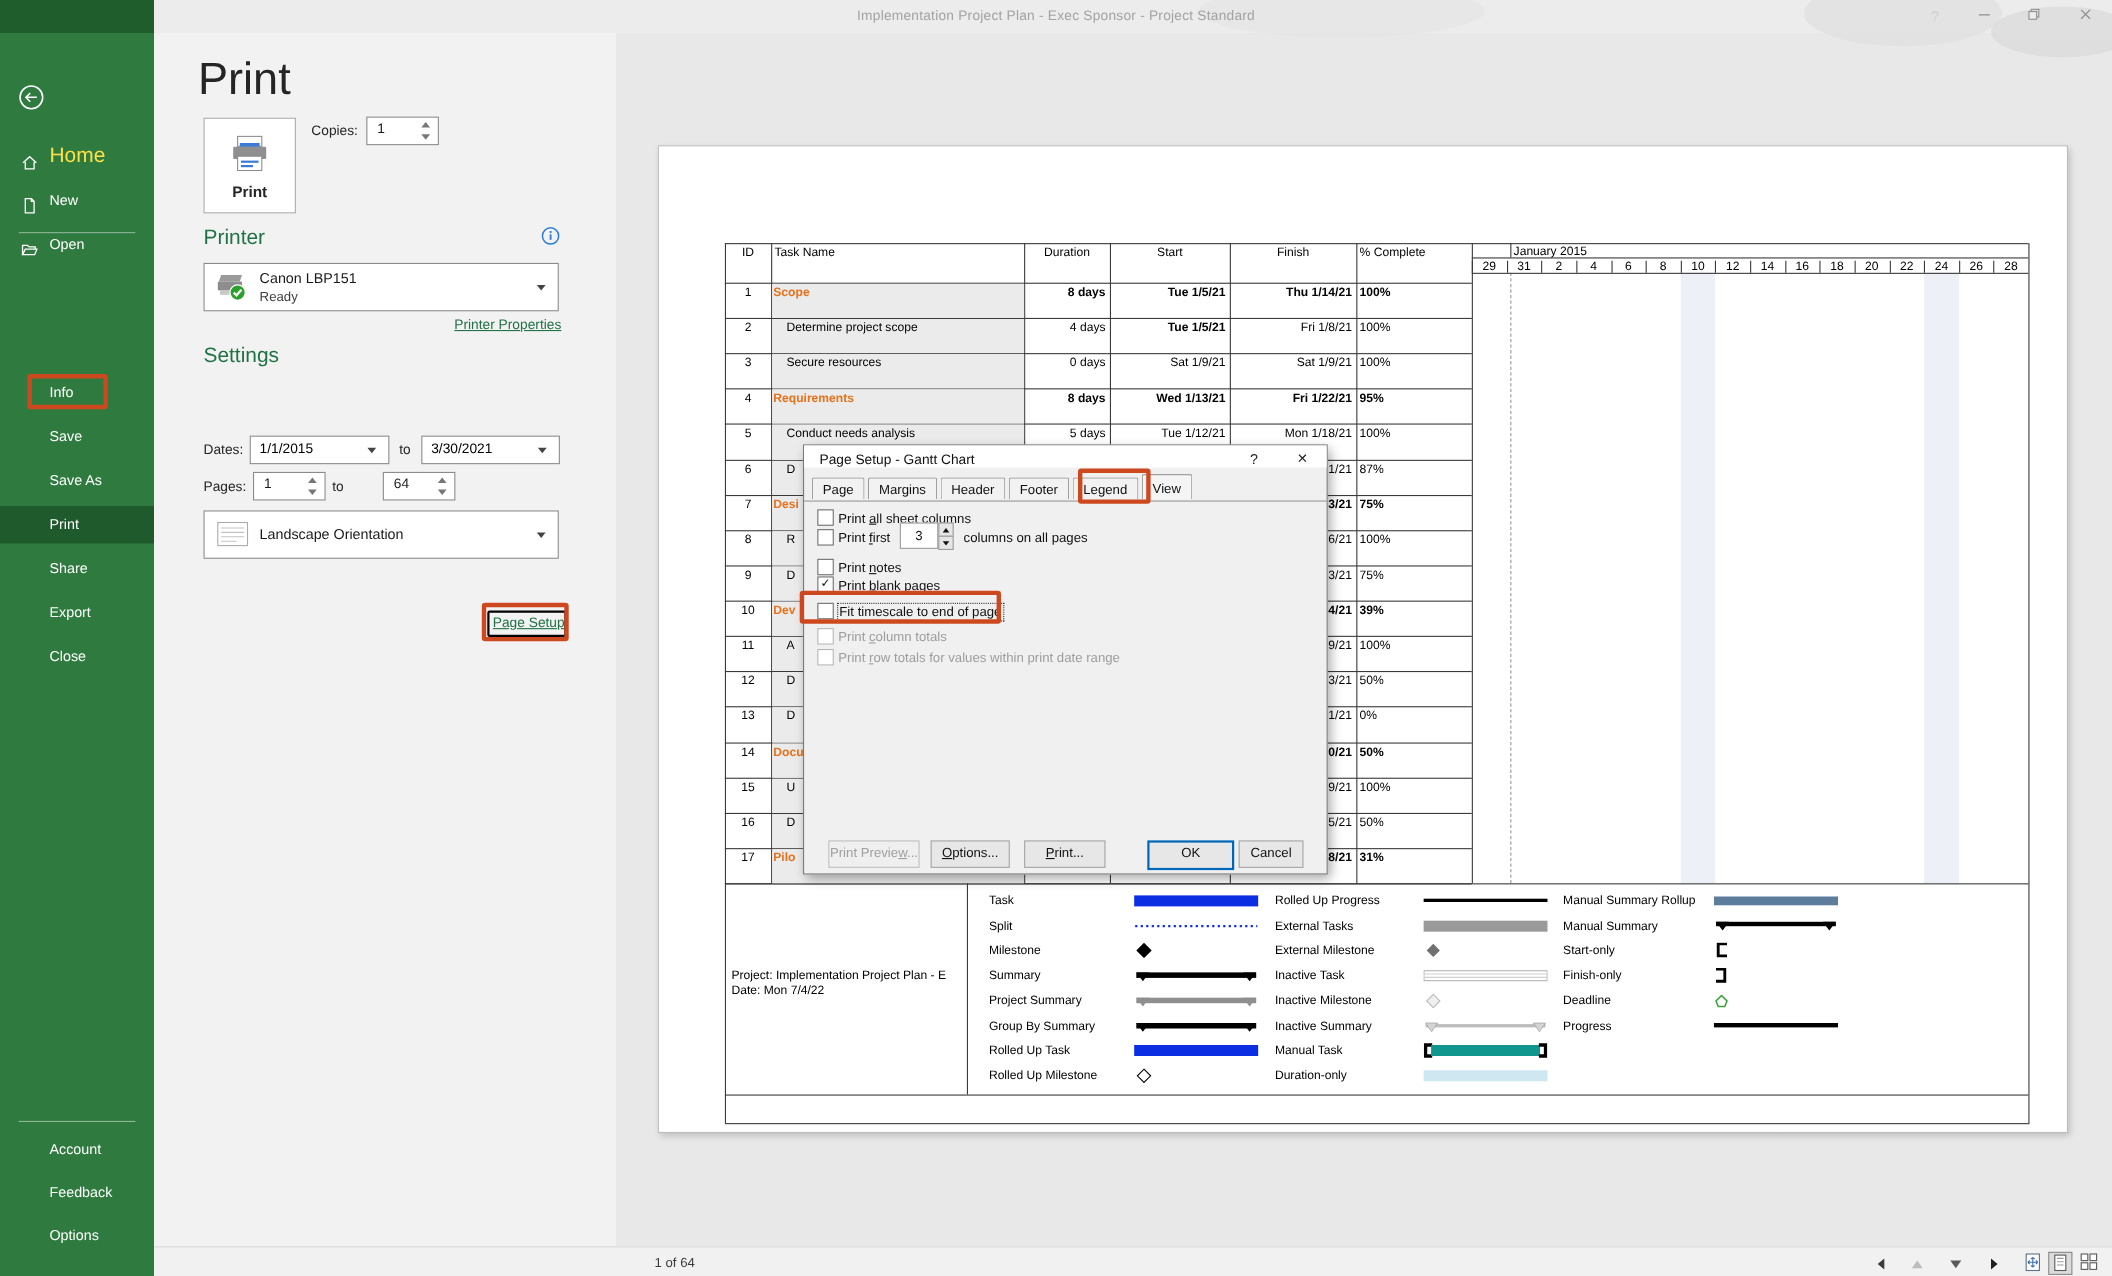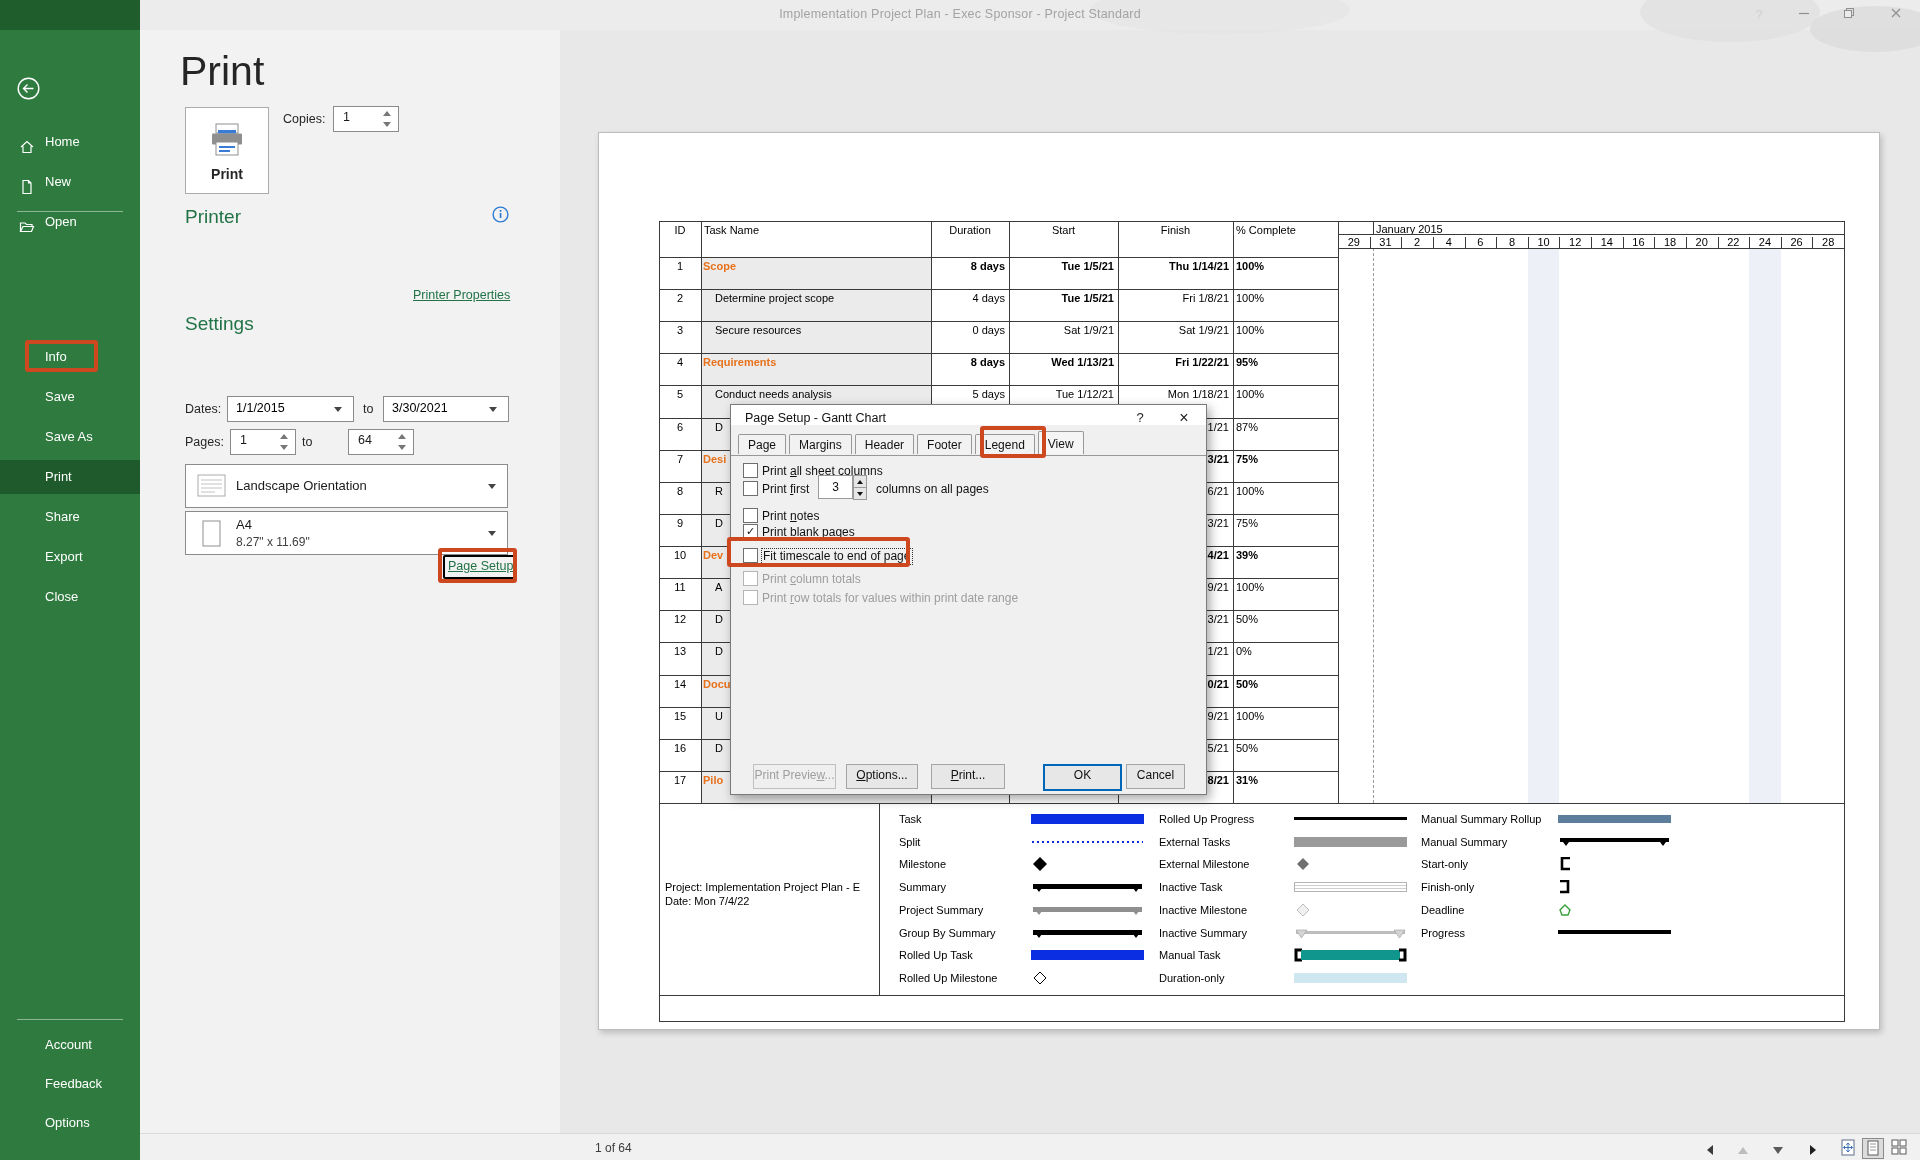--- a/index.html
+++ b/index.html
@@ -85,21 +85,21 @@
 
   <div id="sidebar">
     <div id="sidebar-corner"></div>
     <div class="abs" style="left:17px;top:77px;width:23px;height:23px;">
       <svg width="23" height="23" viewBox="0 0 23 23">
           <circle cx="11.5" cy="11.5" r="10.3" fill="none" stroke="#fff" stroke-width="1.4"></circle>
           <path d="M16.5,11.5 H7 M10.5,7.5 L6.5,11.5 L10.5,15.5" fill="none" stroke="#fff" stroke-width="1.4"></path>
         </svg>
     </div>
     <div id="sb-top">
-        <div class="sb-item" style="position: absolute; left: 0px; top: 125px; width: 130px; height: 34px; color: #ffffff; font-size: 13px; line-height: 34px;">
+        <div class="sb-item" style="position: absolute; left: 0px; top: 125px; width: 130px; height: 34px; color: #fde047; font-size: 19px; line-height: 34px;">
           <div style="position: absolute; left: 19px; top: 9px; width: 16px; height: 16px;"><svg width="16" height="16" viewBox="0 0 16 16">
               <path d="M2,8 L8,2.5 L14,8 M4,7.2 V13.5 H12 V7.2" fill="none" stroke="#fff" stroke-width="1.2"></path>
             </svg></div>
           <div style="position: absolute; left: 45px; top: 0px;">Home</div>
         </div>
         <div class="sb-item" style="position: absolute; left: 0px; top: 165px; width: 140px; height: 34px; color: rgb(255, 255, 255); font-size: 13px; line-height: 34px;">
           <div style="position: absolute; left: 19px; top: 9px; width: 16px; height: 16px;"><svg width="16" height="16" viewBox="0 0 16 16">
               <path d="M4,1.5 H9.5 L12,4 V14.5 H4 Z M9.5,1.5 V4 H12" fill="none" stroke="#fff" stroke-width="1.2"></path>
             </svg></div>
           <div style="position: absolute; left: 45px; top: 0px;">New</div>
@@ -180,20 +180,34 @@
 
   <div class="h-green" style="left:185px;top:206px;">Printer</div>
   <div class="abs" style="left:492px;top:206px;">
     <svg width="17" height="17" viewBox="0 0 17 17">
         <circle cx="8.5" cy="8.5" r="7.4" fill="none" stroke="#2b7cd3" stroke-width="1.4"></circle>
         <rect x="7.7" y="7" width="1.7" height="5" fill="#2b7cd3"></rect>
         <rect x="7.7" y="4" width="1.7" height="1.8" fill="#2b7cd3"></rect>
       </svg>
   </div>
 
+  <div class="dd" style="left:185px;top:239px;width:321px;height:42px;">
+    <div class="abs" style="left:9px;top:9px;">
+      <svg width="30" height="26" viewBox="0 0 30 26">
+        <polygon points="6,1 25,1 23,7 4,7" fill="#9a9a9a"></polygon>
+        <rect x="3" y="7" width="22" height="8" rx="1" fill="#8d8d8d"></rect>
+        <rect x="5" y="15" width="16" height="4" fill="#c9c9c9"></rect>
+        <circle cx="21" cy="17" r="7" fill="#2aa22a" stroke="#fff" stroke-width="1.2"></circle>
+        <path d="M17.5,17 L20,19.5 L24.5,14.5" stroke="#fff" stroke-width="2" fill="none"></path>
+      </svg>
+    </div>
+    <div class="abs" style="left:50px;top:5px;font-size:13px;color:#1a1a1a;">Canon LBP151</div>
+    <div class="abs" style="left:50px;top:23px;font-size:12px;color:#3f3f3f;">Ready</div>
+    <div class="dd-arrow"></div>
+  </div>
   <a class="abs link-green" style="left:413px;top:288px;">Printer Properties</a>
 
   <div class="h-green" style="left:185px;top:313px;">Settings</div>
 
 
   <div class="small-lbl" style="left:185px;top:402px;">Dates:</div>
   <div class="dd" style="left:227px;top:396px;width:125px;height:24px;">
     <div class="abs" style="left:8px;top:4px;font-size:12.5px;">1/1/2015</div>
     <div class="dd-arrow"></div>
   </div>
@@ -228,30 +242,20 @@
     <div class="abs" style="left:11px;top:8px;">
       <svg width="30" height="26" viewBox="0 0 30 26">
           <rect x="1" y="2" width="27" height="21" fill="#fff" stroke="#ababab"></rect>
           <path d="M4,7 H25 M4,11 H25 M4,15 H25 M4,19 H18" stroke="#c3c3c3" fill="none"></path>
         </svg>
     </div>
     <div class="abs" style="left:50px;top:13px;font-size:13px;color:#1a1a1a;">Landscape Orientation</div>
     <div class="dd-arrow"></div>
   </div>
 
-  <div class="dd" style="left:185px;top:511px;width:321px;height:42px;">
-    <div class="abs" style="left:15px;top:8px;">
-      <svg width="22" height="28" viewBox="0 0 22 28">
-          <rect x="2" y="1" width="17" height="25" fill="#fff" stroke="#8f8f8f"></rect>
-        </svg>
-    </div>
-    <div class="abs" style="left:50px;top:5px;font-size:13px;color:#1a1a1a;">A4</div>
-    <div class="abs" style="left:50px;top:23px;font-size:12px;color:#3f3f3f;">8.27" x 11.69"</div>
-    <div class="dd-arrow"></div>
-  </div>
 
   <a class="abs link-green" style="left:448px;top:559px;z-index:56;">Page Setup</a>
   <div class="black-ring" style="left:443px;top:555px;width:68px;height:20px;"></div>
 
   <div id="page">
       <div style="position: absolute; left: 928.75px; top: 115px; width: 31.625px; height: 555px; background: rgb(237, 241, 247);"></div>
       <div style="position: absolute; left: 1150.12px; top: 115px; width: 31.625px; height: 555px; background: rgb(237, 241, 247);"></div>
       <div style="position: absolute; left: 774px; top: 115px; width: 0px; height: 555px; border-left: 1px dashed rgb(154, 154, 154);"></div>
       <div style="position: absolute; left: 60px; top: 88px; width: 1185px; height: 1px; background: rgb(58, 58, 58);"></div>
       <div style="position: absolute; left: 60px; top: 888px; width: 1186px; height: 1px; background: rgb(58, 58, 58);"></div>

